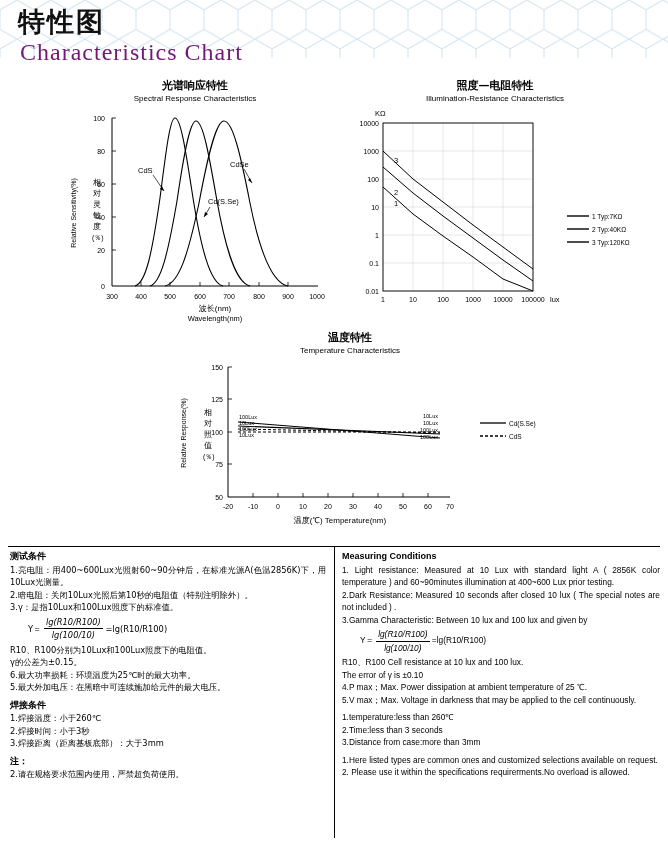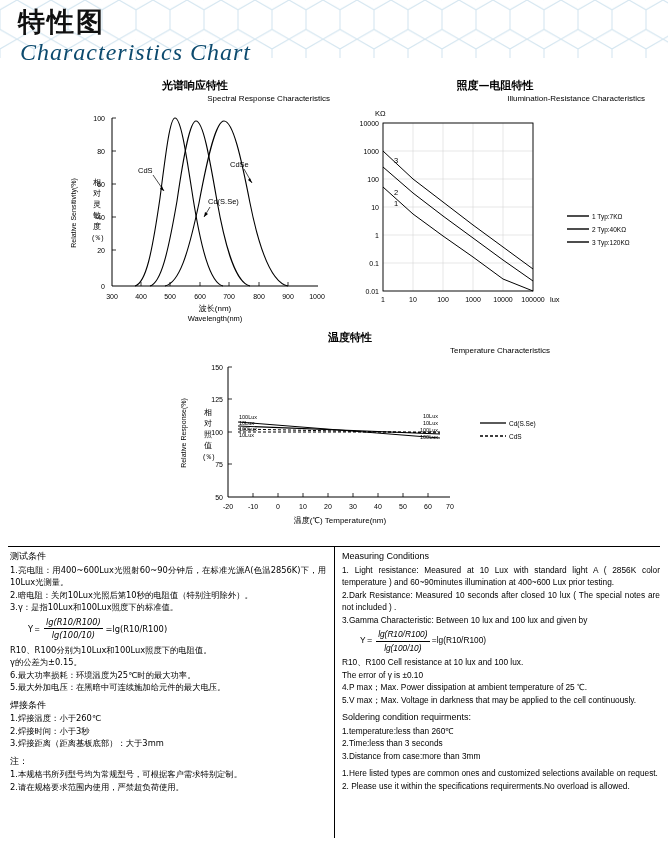--- a/index.html
+++ b/index.html
@@ -17,32 +17,32 @@
   .header{position:absolute;left:0;top:0;width:668px;height:72px;}
   .hex-band{position:absolute;left:0;top:0;width:668px;height:58px;overflow:hidden;}
   .title-cn{
     position:absolute;left:18px;top:4px;
     font-family:"DejaVu Sans", sans-serif;
     font-size:27px;font-weight:bold;letter-spacing:2px;color:#111;
   }
   .title-en{
     position:absolute;left:20px;top:39px;
     font-family:"Liberation Serif", serif;
-    font-size:24px;color:#0c4a6e;letter-spacing:1px;font-style:italic;
+    font-size:24px;color:#701a75;letter-spacing:1px;
   }
 
   
   .chart-title-cn{font-size:11px;font-weight:bold;text-align:center;font-family:"DejaVu Sans",sans-serif;}
-  .chart-title-en{font-size:8px;text-align:right;margin-top:1px;}
+  .chart-title-en{font-size:8px;text-align:center;margin-top:1px;}
 
   .block{position:absolute;}
 
   
   .txtcol{position:absolute;font-size:8.3px;line-height:12.5px;text-align:justify;}
-  .txtcol .hd{font-weight:normal;font-size:9px;display:block;margin-bottom:1px;}
+  .txtcol .hd{font-weight:bold;font-size:9px;display:block;margin-bottom:1px;}
   .txtcol p{margin:0 0 0 0;}
   .cn{font-family:"DejaVu Sans", sans-serif;}
   .en{font-family:"Liberation Sans", sans-serif;}
   .gap{height:5px;}
   .formula{display:block;margin:2px 0 2px 18px;}
   .frac{display:inline-block;vertical-align:middle;text-align:center;font-style:italic;}
   .frac .num{display:block;border-bottom:1px solid #000;padding:0 2px;}
   .frac .den{display:block;padding:0 2px;}
   svg{display:block;}
   text{font-family:"Liberation Sans", sans-serif;}
@@ -303,21 +303,20 @@
     <p>γ的公差为±0.15。</p>
     <p>6.最大功率损耗：环境温度为25℃时的最大功率。</p>
     <p>5.最大外加电压：在黑暗中可连续施加给元件的最大电压。</p>
     <div class="gap"></div>
     <span class="hd">焊接条件</span>
     <p>1.焊接温度：小于260℃</p>
     <p>2.焊接时间：小于3秒</p>
     <p>3.焊接距离（距离基板底部）：大于3mm</p>
     <div class="gap"></div>
     <span class="hd">注：</span>
-    <p>1.本规格书所列型号均为常规型号，可根据客户需求特别定制。</p>
     <p>2.请在规格要求范围内使用，严禁超负荷使用。</p>
   </div>
 
   <div class="txtcol en" style="left:342px;top:550px;width:318px;">
     <span class="hd">Measuring Conditions</span>
     <p>1. Light resistance: Measured at 10 Lux with standard light A ( 2856K color temperature ) and 60~90minutes illumination at 400~600 Lux prior testing.</p>
     <p>2.Dark Resistance: Measured 10 seconds after closed 10 lux ( The special notes are not included ) .</p>
     <p>3.Gamma Characteristic: Between 10 lux and 100 lux and given by</p>
     <div class="formula">
       <span>Y＝</span>
@@ -325,21 +324,20 @@
         <span class="num">lg(R10/R100)</span>
         <span class="den">lg(100/10)</span>
       </span>
       <span>=lg(R10/R100)</span>
     </div>
     <p>R10、R100 Cell resistance at 10 lux and 100 lux.</p>
     <p>The error of γ is ±0.10</p>
     <p>4.P max；Max. Power dissipation at ambient temperature of 25 ℃.</p>
     <p>5.V max；Max. Voltage in darkness that may be applied to the cell continuously.</p>
     <div class="gap"></div>
-    <span class="hd">Soldering condition requirments:</span>
     <p>1.temperature:less than 260℃</p>
     <p>2.Time:less than 3 seconds</p>
     <p>3.Distance from case:more than 3mm</p>
     <div class="gap"></div>
     <p>1.Here listed types are common ones and customized selections available on request.</p>
     <p>2. Please use it within the specifications requirerments.No overload is allowed.</p>
   </div>
 
 </div>
 

